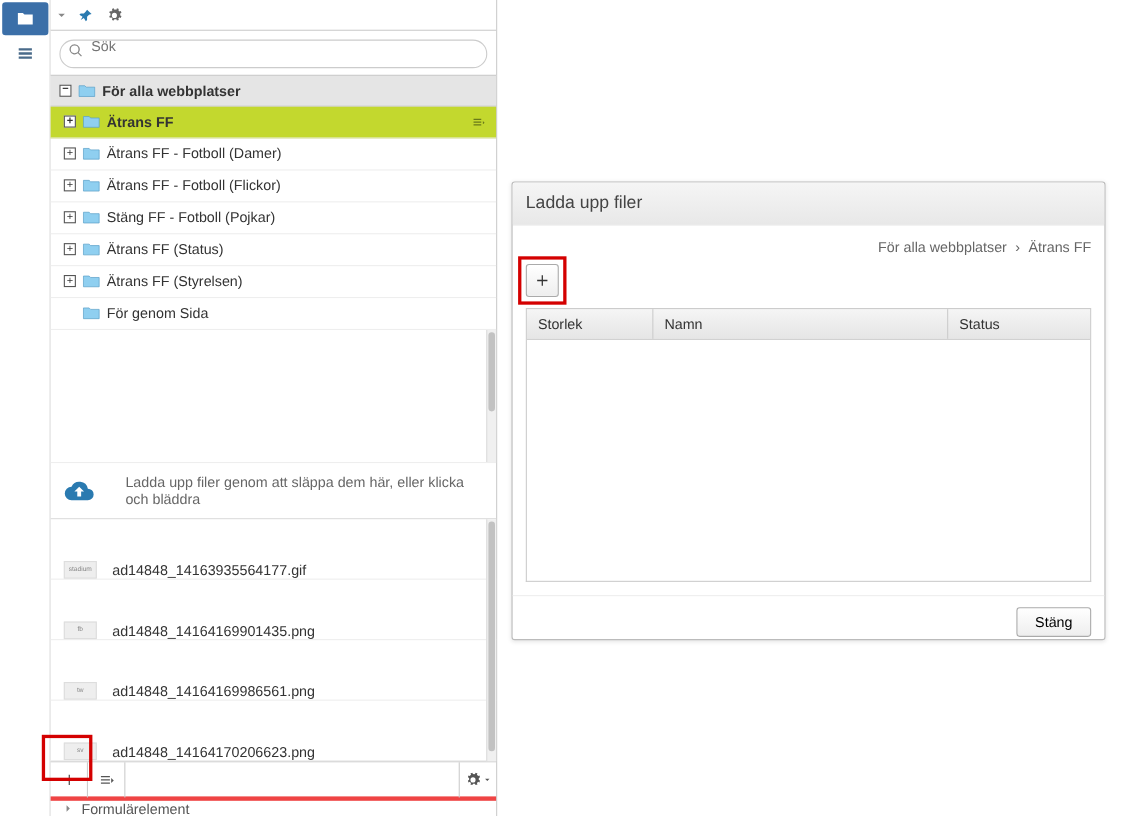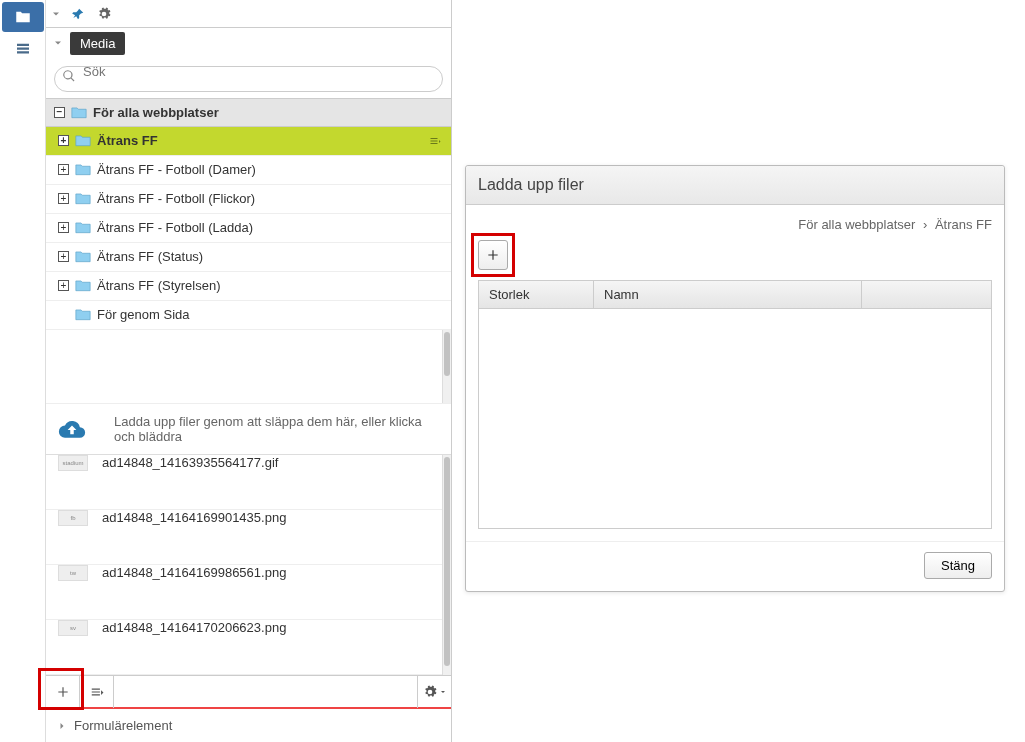--- a/index.html
+++ b/index.html
@@ -38,45 +38,45 @@
 .tree-item .sq { width: 11px; height: 11px; border: 1px solid #555; display: inline-flex; align-items: center; justify-content: center; font-size: 10px; line-height: 1; background: #fff; }
 .tree-item .fld { width: 16px; height: 13px; }
 .tree-item.selected { background: #c3d82e; font-weight: bold; }
 .tree-item .lines { margin-left: auto; }
 .tree-item.no-expand .sq { visibility: hidden; }
 
 .upload-hint { display: flex; align-items: center; gap: 28px; padding: 10px 12px; margin-top: auto; border-top: 1px solid #eee; color: #666; }
 .upload-hint svg { width: 28px; height: 22px; fill: #2a7ab0; flex-shrink: 0; }
 
 .file-list { border-top: 1px solid #ddd; }
-.file-row { height: 55px; display: flex; align-items: flex-start; gap: 14px; padding: 0 12px; border-bottom: 1px solid #eee; }
+.file-row { height: 55px; display: flex; align-items: flex-end; gap: 14px; padding: 0 12px; border-bottom: 1px solid #eee; }
 .file-row .thumb { width: 30px; height: 16px; background: #eee; border: 1px solid #ddd; font-size: 6px; display: flex; align-items: center; justify-content: center; color: #888; overflow: hidden; }
 
 .bottom-toolbar { height: 32px; border-top: 1px solid #ccc; display: flex; align-items: center; }
 .bottom-toolbar .btn-sq { width: 34px; height: 32px; border-right: 1px solid #ccc; display: flex; align-items: center; justify-content: center; cursor: pointer; position: relative; }
 .bottom-toolbar .btn-sq.last { border-left: 1px solid #ccc; border-right: none; margin-left: auto; }
 .bottom-toolbar .spacer { flex: 1; }
 .plus-highlight { border: 3px solid #d40000; position: absolute; }
 
-.accordion-row { height: 35px; border-top: 2px solid #ef4444; display: flex; align-items: center; padding: 0 10px; gap: 6px; cursor: pointer; color: #555; }
+.accordion-row { height: 18px; border-top: 4px solid #ef4444; display: flex; align-items: center; padding: 0 10px; gap: 6px; cursor: pointer; color: #555; }
 
 
 .dialog { position: absolute; left: 465px; top: 165px; width: 540px; border: 1px solid #bbb; border-radius: 3px; background: #fff; box-shadow: 0 1px 4px rgba(0,0,0,0.1); }
 .dialog-header { background: linear-gradient(#f5f5f5,#e8e8e8); border-bottom: 1px solid #ccc; padding: 10px 12px; font-size: 16px; color: #444; border-radius: 3px 3px 0 0; }
 .dialog-body { padding: 12px; }
 .dialog-crumb { color: #666; font-size: 13px; margin-bottom: 8px; text-align: right; }
 .dialog-add-row { margin-bottom: 10px; position: relative; }
 .dialog-add-btn { width: 30px; height: 30px; border: 1px solid #aaa; border-radius: 3px; background: linear-gradient(#fff,#eee); display: flex; align-items: center; justify-content: center; cursor: pointer; font-size: 18px; }
 .dialog-table-head { display: flex; background: linear-gradient(#f5f5f5,#e5e5e5); border: 1px solid #ccc; }
 .dialog-table-head .col { padding: 6px 10px; border-right: 1px solid #ccc; font-size: 13px; color: #333; }
 .dialog-table-head .col.c1 { width: 268px; }
 .dialog-table-head .col.c2 { width: 115px; }
 .dialog-table-head .col.c3 { flex: 1; border-right: none; }
 .dialog-table-body { height: 220px; border: 1px solid #ccc; border-top: none; }
-.dialog-footer { padding: 10px 12px 12px; display: flex; justify-content: flex-end; border-top: 1px solid #eee; }
+.dialog-footer { padding: 10px 12px 2px; display: flex; justify-content: flex-end; border-top: 1px solid #eee; }
 .btn { padding: 5px 16px; border: 1px solid #aaa; border-radius: 3px; background: linear-gradient(#fff,#eee); cursor: pointer; font-size: 13px; }
 
 .scrollbar { position: absolute; right: 0; width: 9px; background: #f0f0f0; border-left: 1px solid #ddd; }
 .scrollbar .thumb { background: #c2c2c2; border-radius: 4px; margin: 1px; }
 </style>
 </head>
 <body>
 
 <div class="icon-rail">
   <div class="rail-item active">
@@ -102,26 +102,20 @@
           <path d="M14 3l7 7-4 1-3 3v5l-2 2-3-5-5 3 3-5-5-3 2-2h5l3-3z"></path>
         </svg>
       </div>
     <div class="icon-btn gear">
         <svg viewBox="0 0 24 24">
           <path d="M12 8a4 4 0 100 8 4 4 0 000-8zm9 4l2 1-1 3-2-1a8 8 0 01-2 2l1 2-3 1-1-2a8 8 0 01-3 0l-1 2-3-1 1-2a8 8 0 01-2-2l-2 1-1-3 2-1a8 8 0 010-3l-2-1 1-3 2 1a8 8 0 012-2l-1-2 3-1 1 2a8 8 0 013 0l1-2 3 1-1 2a8 8 0 012 2l2-1 1 3-2 1a8 8 0 010 3z"></path>
         </svg>
       </div>
   </div>
 
-  <div class="breadcrumb-bar">
-    <svg width="12" height="12" viewBox="0 0 24 24">
-        <path d="M6 9l6 6 6-6z" fill="#888"></path>
-      </svg>
-    <span class="crumb-tag">Media</span>
-  </div>
 
   <div class="search-row">
     <div class="search-box">
       <svg class="sicon" viewBox="0 0 24 24">
           <path d="M10 2a8 8 0 105 14.3l5 5 1.4-1.4-5-5A8 8 0 0010 2zm0 2a6 6 0 110 12 6 6 0 010-12z"></path>
         </svg>
       <input type="text" placeholder="Sök" style="">
     </div>
   </div>
 
@@ -157,21 +151,21 @@
         <svg class="fld" viewBox="0 0 24 20">
           <path d="M1 3h8l2 2h12v13H1z" fill="#8fcff0" stroke="#5aa0c8"></path>
         </svg>
         <span>Ätrans FF - Fotboll (Flickor)</span>
       </div>
       <div class="tree-item">
         <span class="sq">+</span>
         <svg class="fld" viewBox="0 0 24 20">
           <path d="M1 3h8l2 2h12v13H1z" fill="#8fcff0" stroke="#5aa0c8"></path>
         </svg>
-        <span>Ätrans FF - Fotboll (Ladda)</span>
+        <span>Stäng FF - Fotboll (Pojkar)</span>
       </div>
       <div class="tree-item">
         <span class="sq">+</span>
         <svg class="fld" viewBox="0 0 24 20">
           <path d="M1 3h8l2 2h12v13H1z" fill="#8fcff0" stroke="#5aa0c8"></path>
         </svg>
         <span>Ätrans FF (Status)</span>
       </div>
       <div class="tree-item">
         <span class="sq">+</span>
@@ -270,19 +264,20 @@
       <div class="dialog-add-btn">
         <svg width="14" height="14" viewBox="0 0 24 24">
             <path d="M11 4h2v7h7v2h-7v7h-2v-7H4v-2h7z" fill="#333"></path>
           </svg>
       </div>
       <div class="plus-highlight" style="left:-7px; top:-7px; width:44px; height:44px;"></div>
     </div>
     <div class="dialog-table-head">
       <div class="col c2">Storlek</div>
       <div class="col c1">Namn</div>
+      <div class="col c3">Status</div>
     </div>
     <div class="dialog-table-body"></div>
   </div>
   <div class="dialog-footer">
     <button class="btn">Stäng</button>
   </div>
 </div>
 
 </body></html>

